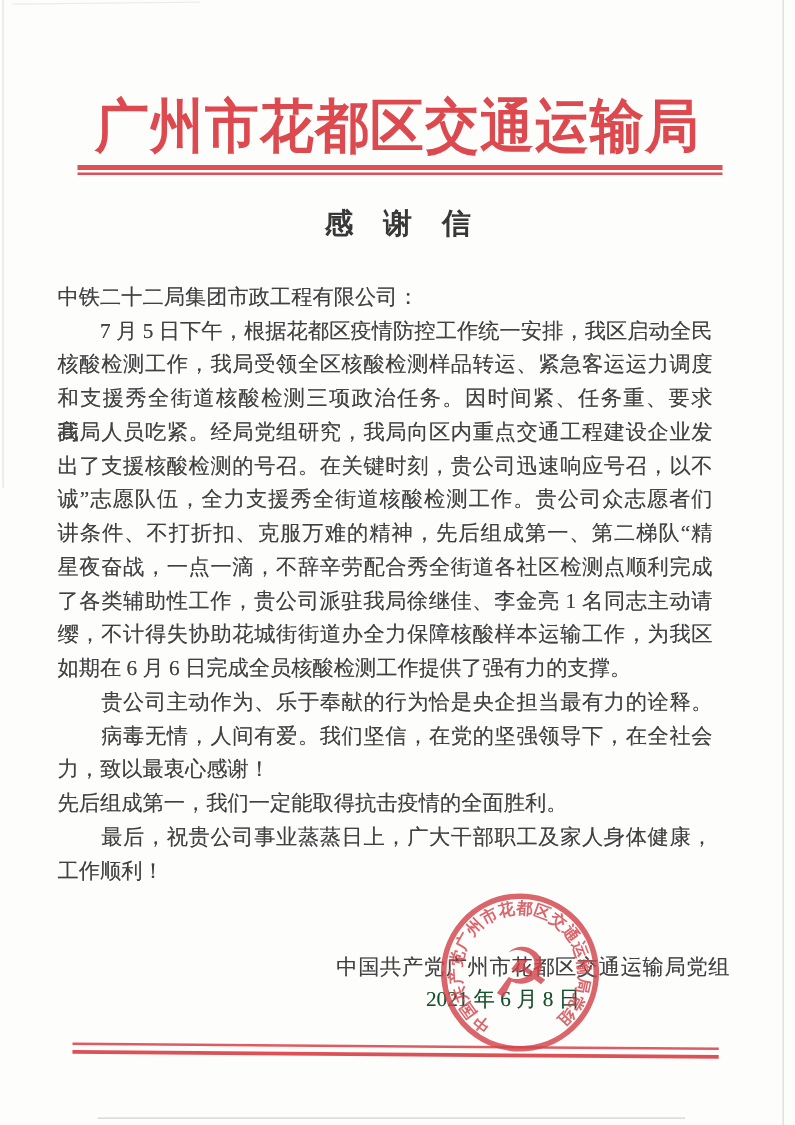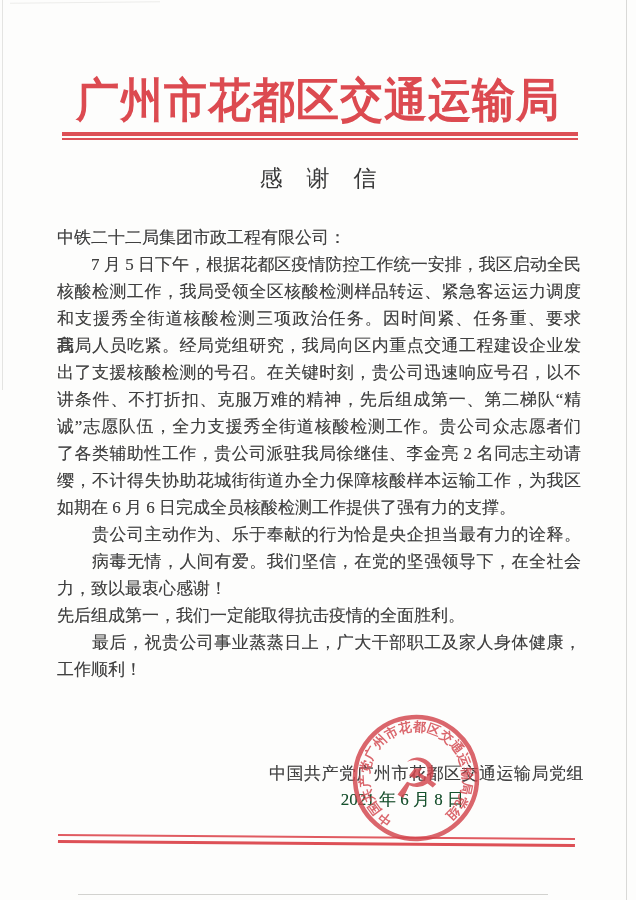--- a/index.html
+++ b/index.html
@@ -25,26 +25,26 @@
     transform:scaleY(1.08);transform-origin:top center;
     white-space:nowrap;
   }
   .rule-wrap{position:absolute;left:62px;right:58px;top:132px;}
   .rule-thick{height:4px;background:#dd5056;}
   .rule-thin{height:2px;background:#dd5056;margin-top:2px;}
 
   .subtitle{
     position:absolute;left:0;right:0;top:163px;
     text-align:center;color:#383838;
-    font-size:23px;font-weight:normal;
+    font-size:23px;font-weight:bold;
     letter-spacing:24px;padding-left:24px;
   }
 
   
-  .letter-body{position:absolute;left:57px;top:224px;width:524px;color:#414141;}
+  .letter-body{position:absolute;left:46px;top:224px;width:524px;color:#414141;}
   .bodyline{
     font-size:17px;height:27px;line-height:27px;
     text-align:justify;text-align-last:justify;
     white-space:normal;
     text-shadow:0 0 0.5px rgba(70,70,70,.55);
   }
   .bodyline.short{text-align-last:left;}
 
   .signature{
     position:absolute;right:52px;top:762px;
@@ -89,23 +89,24 @@
 
   <div class="subtitle">感谢信</div>
 
   <div class="letter-body">
     <div class="bodyline short">中铁二十二局集团市政工程有限公司：</div>
     <div class="bodyline">　　7 月 5 日下午，根据花都区疫情防控工作统一安排，我区启动全民</div>
     <div class="bodyline">核酸检测工作，我局受领全区核酸检测样品转运、紧急客运运力调度</div>
     <div class="bodyline">和支援秀全街道核酸检测三项政治任务。因时间紧、任务重、要求高，</div>
     <div class="bodyline">我局人员吃紧。经局党组研究，我局向区内重点交通工程建设企业发</div>
     <div class="bodyline">出了支援核酸检测的号召。在关键时刻，贵公司迅速响应号召，以不</div>
+    <div class="bodyline">诚”志愿队伍，全力支援秀全街道核酸检测工作。贵公司众志愿者们</div>
     <div class="bodyline">讲条件、不打折扣、克服万难的精神，先后组成第一、第二梯队“精</div>
-    <div class="bodyline">诚”志愿队伍，全力支援秀全街道核酸检测工作。贵公司众志愿者们</div>
-    <div class="bodyline">了各类辅助性工作，贵公司派驻我局徐继佳、李金亮 2 名同志主动请</div>
+    <div class="bodyline">星夜奋战，一点一滴，不辞辛劳配合秀全街道各社区检测点顺利完成</div>
+    <div class="bodyline">了各类辅助性工作，贵公司派驻我局徐继佳、李金亮 1 名同志主动请</div>
     <div class="bodyline">缨，不计得失协助花城街街道办全力保障核酸样本运输工作，为我区</div>
     <div class="bodyline short">如期在 6 月 6 日完成全员核酸检测工作提供了强有力的支撑。</div>
     <div class="bodyline">　　贵公司主动作为、乐于奉献的行为恰是央企担当最有力的诠释。</div>
     <div class="bodyline">　　病毒无情，人间有爱。我们坚信，在党的坚强领导下，在全社会</div>
     <div class="bodyline short">力，致以最衷心感谢！</div>
     <div class="bodyline short">先后组成第一，我们一定能取得抗击疫情的全面胜利。</div>
     <div class="bodyline">　　最后，祝贵公司事业蒸蒸日上，广大干部职工及家人身体健康，</div>
     <div class="bodyline short">工作顺利！</div>
   </div>
 

